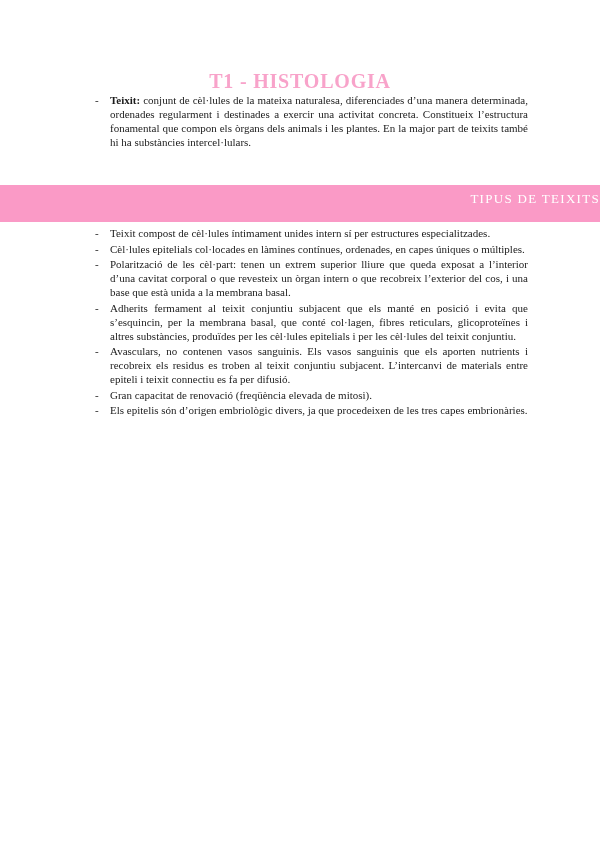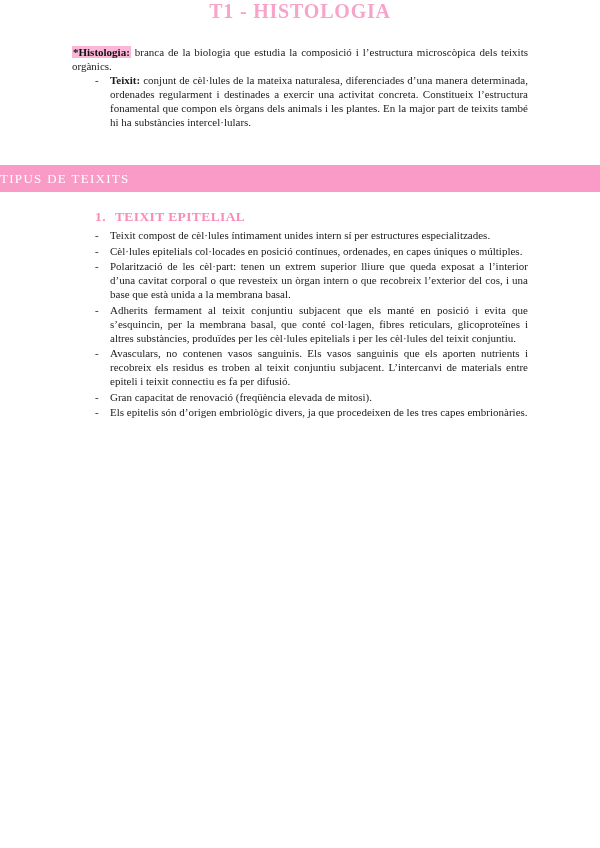--- a/index.html
+++ b/index.html
@@ -8,20 +8,21 @@
 
   .page {
     position: relative;
     width: 600px;
     height: 848px;
     background: #ffffff;
     overflow: hidden;
   }
 
   .doc-title {
+    padding-top: 70px;
     text-align: center;
     font-size: 20px;
     font-weight: bold;
     letter-spacing: 0.8px;
     color: #F8A3CA;
   }
 
   .content {
     margin-left: 72px;
     margin-right: 72px;
@@ -54,24 +55,24 @@
     flex: 0 0 15px;
   }
   .li-text {
     flex: 1;
     text-align: justify;
   }
 
   .banner {
     margin-top: 36px;
     width: 600px;
-    height: 27px;
+    height: 37px;
     background: #FA9AC6;
     color: #ffffff;
-    text-align: left;
+    text-align: right;
     line-height: 27px;
     font-size: 13px;
     letter-spacing: 1.3px;
   }
 
   .sec-title {
     margin-top: 18px;
     margin-left: 23px;
     font-size: 13.5px;
     font-weight: bold;
@@ -91,46 +92,40 @@
   .bullets { margin-top: 4px; }
 </style>
 </head>
 <body>
 
 <div class="page">
 
   <h1 class="doc-title">T1 - HISTOLOGIA</h1>
 
   <div class="content">
-    <p class="intro">
-      <span class="hl">*Histologia:</span><span> branca de la biologia que estudia la composició i l’estructura microscòpica dels teixits orgànics.</span>
-    </p>
     <div class="li">
       <span class="dash">-</span>
       <p class="li-text"><span class="b">Teixit:</span><span> conjunt de cèl·lules de la mateixa naturalesa, diferenciades d’una manera determinada, ordenades regularment i destinades a exercir una activitat concreta. Constitueix l’estructura fonamental que compon els òrgans dels animals i les plantes. En la major part de teixits també hi ha substàncies intercel·lulars.</span></p>
     </div>
   </div>
 
   <div class="banner">
     <span>TIPUS DE TEIXITS</span>
   </div>
 
   <div class="content">
-    <h2 class="sec-title">
-      <span class="sec-num">1.</span><span>TEIXIT EPITELIAL</span>
-    </h2>
 
     <div class="bullets">
       <div class="li">
         <span class="dash">-</span>
         <p class="li-text">Teixit compost de cèl·lules íntimament unides intern sí per estructures especialitzades.</p>
       </div>
       <div class="li">
         <span class="dash">-</span>
-        <p class="li-text">Cèl·lules epitelials col·locades en posició contínues, ordenades, en capes úniques o múltiples.</p>
+        <p class="li-text">Cèl·lules epitelials col·locades en làmines contínues, ordenades, en capes úniques o múltiples.</p>
       </div>
       <div class="li">
         <span class="dash">-</span>
         <p class="li-text">Polarització de les cèl·part: tenen un extrem superior lliure que queda exposat a l’interior d’una cavitat corporal o que revesteix un òrgan intern o que recobreix l’exterior del cos, i una base que està unida a la membrana basal.</p>
       </div>
       <div class="li">
         <span class="dash">-</span>
         <p class="li-text">Adherits fermament al teixit conjuntiu subjacent que els manté en posició i evita que s’esquincin, per la membrana basal, que conté col·lagen, fibres reticulars, glicoproteïnes i altres substàncies, produïdes per les cèl·lules epitelials i per les cèl·lules del teixit conjuntiu.</p>
       </div>
       <div class="li">

